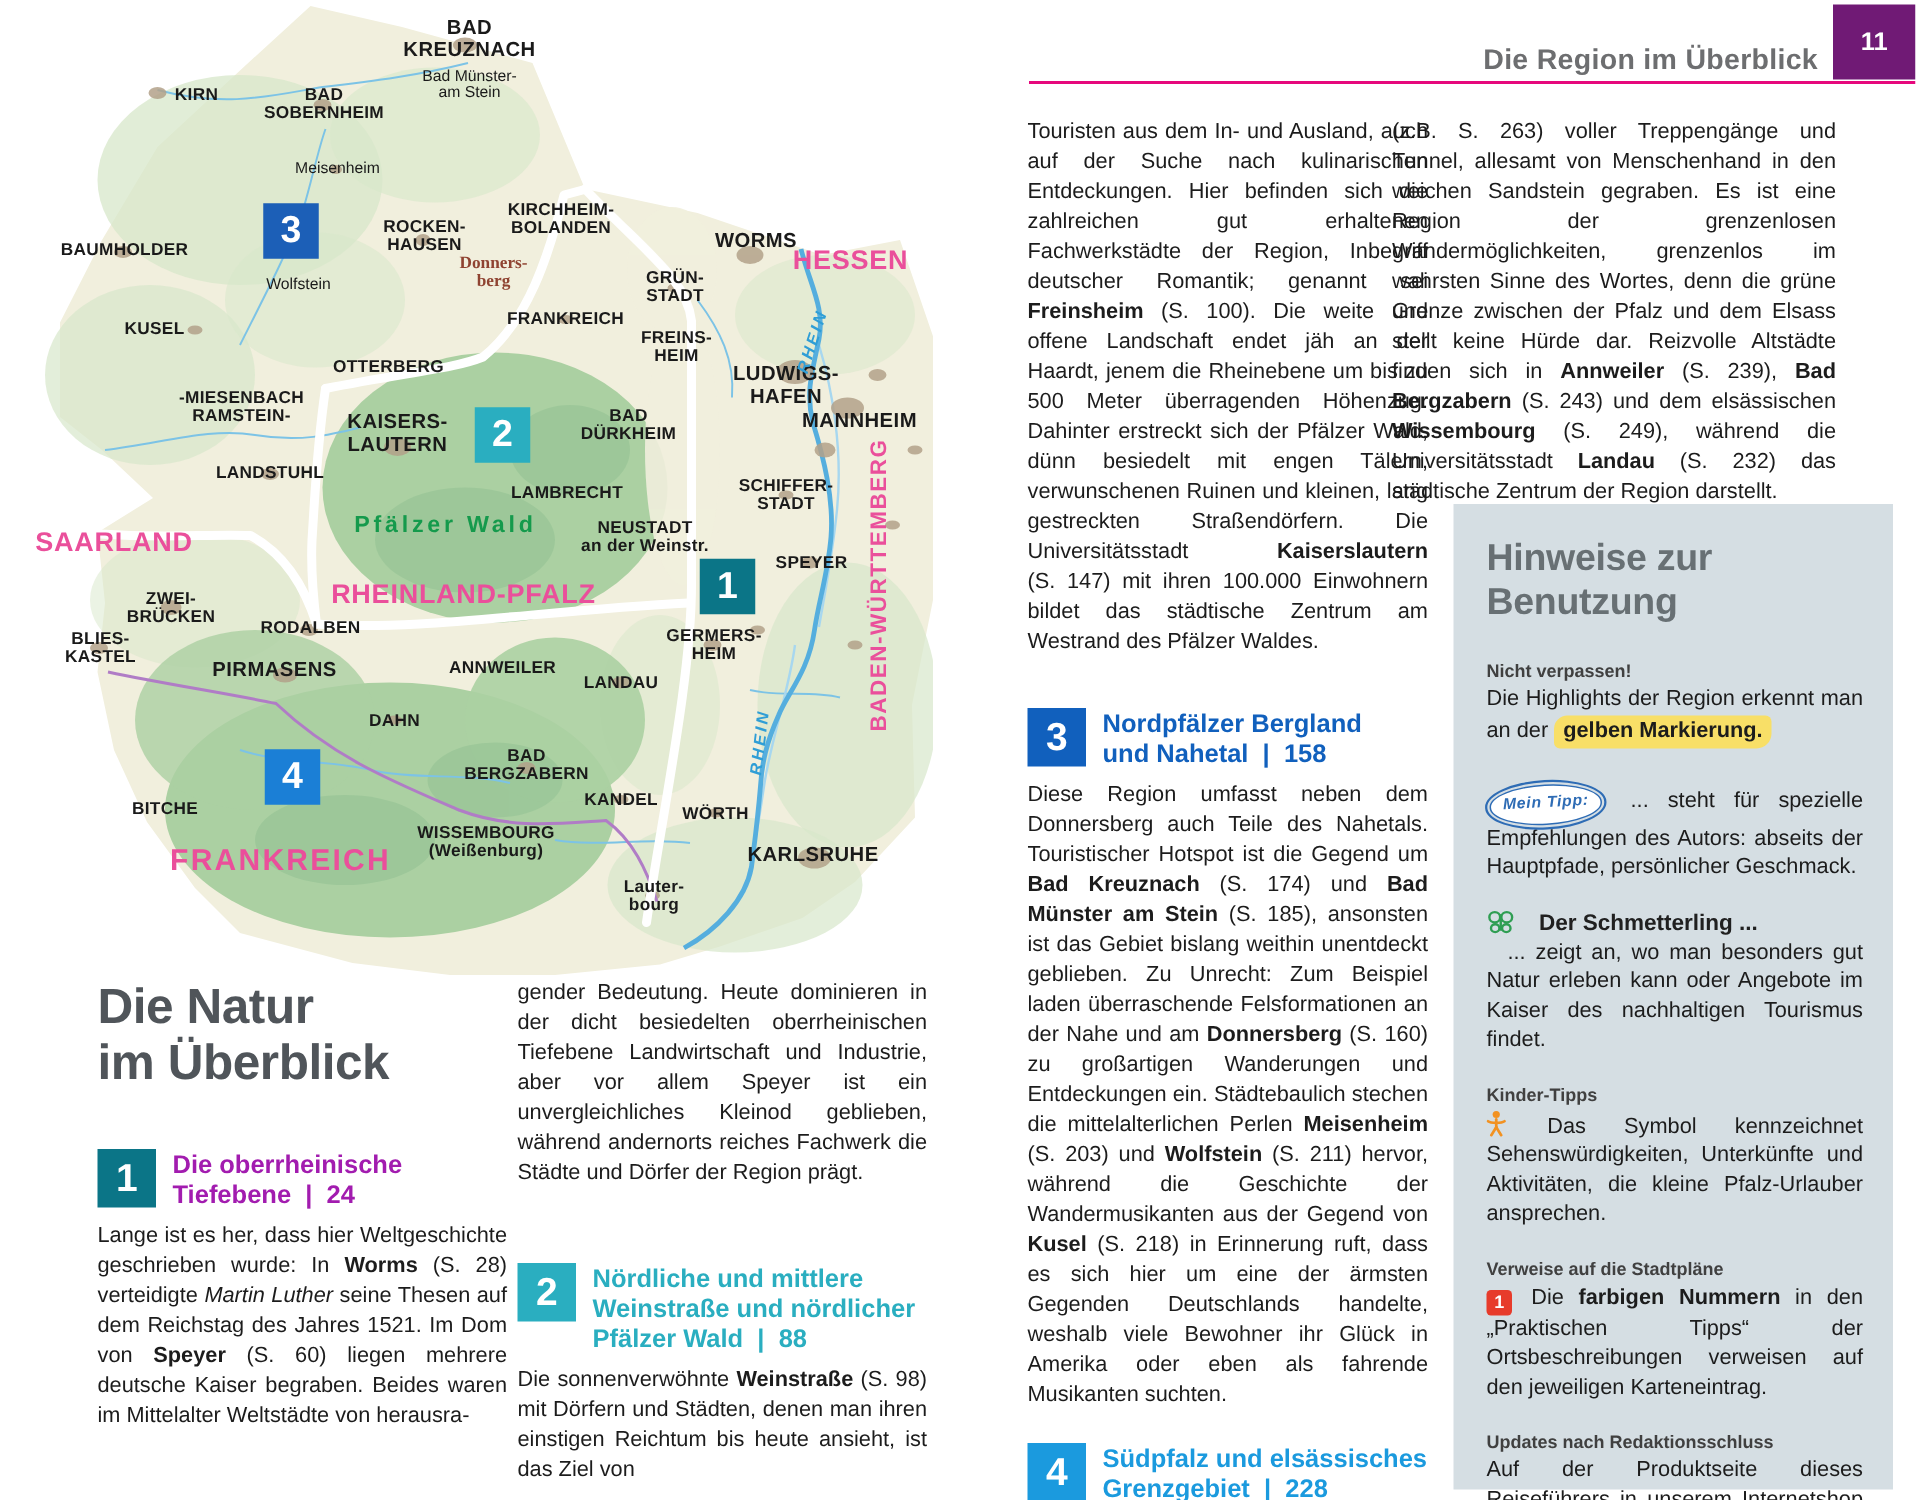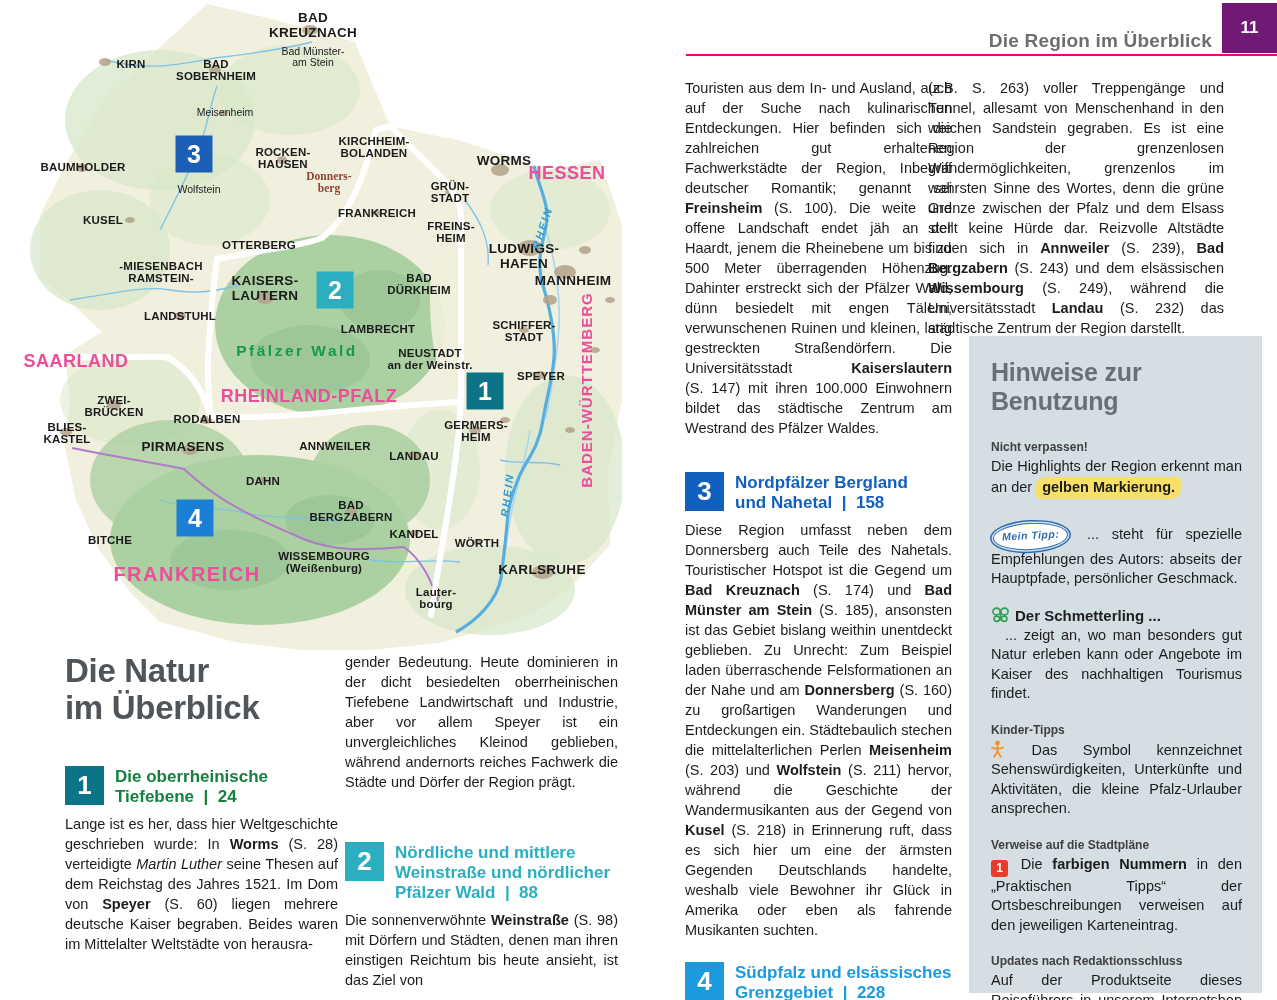--- a/index.html
+++ b/index.html
@@ -58,21 +58,21 @@
   .hsub{font-size:12px;font-weight:bold;color:#404040;margin:19px 0 3px 0;}
   .hbody{font-size:14.5px;line-height:19.5px;text-align:justify;margin:0;}
   .hbody.indent{text-indent:14px;}
   .hl{background:#f8df67;padding:1px 6px 2px 6px;border-radius:9px 4px 10px 4px;
     display:inline-block;}
   .tipp-badge{display:inline-block;border:1.6px solid #2e6cb5;color:#2e6cb5;
     border-radius:50%;padding:2px 8px 3px 8px;font-size:10.5px;font-weight:bold;
     font-style:italic;letter-spacing:.5px;background:#fff;transform:rotate(-3deg);
     box-shadow:0 0 0 1.5px #d5dee3,0 0 0 3px #2e6cb5;margin:2px 6px 0 2px;}
   .inlinehead{font-size:15px;font-weight:bold;color:#202020;margin:18px 0 2px 0;
-    display:flex;align-items:center;gap:5px;}
+    display:flex;align-items:center;gap:16px;}
   .red-marker{display:inline-flex;width:17px;height:17px;background:#e73b2b;
     border-radius:3px;color:#fff;font-weight:bold;font-size:12px;align-items:center;
     justify-content:center;vertical-align:-3px;margin-right:3px;}
   .kid-icon{vertical-align:-3px;margin-right:2px;}
 </style>
 </head>
 <body>
 
 <div class="hdr-title" style="color: rgb(109, 110, 112);">Die Region im Überblick</div>
 <div class="hdr-rule" style="background: rgb(230, 8, 124);"></div>
@@ -232,21 +232,21 @@
       <div class="mbadge" style="left: 184px; top: 154px; background: rgb(28, 95, 183);">3</div>
       <div class="mbadge" style="left: 185px; top: 518px; background: rgb(27, 127, 214);">4</div>
     </div>
 </div>
 
 <div class="col" id="col1">
   <h1 class="bigtitle"><span>Die Natur</span><br><span>im Überblick</span></h1>
   <div class="section">
     <div class="shead">
       <div class="snum" style="background: rgb(11, 117, 135);">1</div>
-      <div class="stitle" style="color: #15803d;">Die oberrheinische<br>Tiefebene&nbsp; |&nbsp; 24</div>
+      <div class="stitle" style="color: #a21caf;">Die oberrheinische<br>Tiefebene&nbsp; |&nbsp; 24</div>
     </div>
     <p class="body-text">Lange ist es her, dass hier Weltgeschichte geschrieben wurde: In <b>Worms</b> (S.&nbsp;28) verteidigte <i>Martin Luther</i> seine Thesen auf dem Reichstag des Jahres 1521. Im Dom von <b>Speyer</b> (S.&nbsp;60) liegen mehrere deutsche Kaiser begraben. Beides waren im Mittelalter Weltstädte von herausra-</p>
   </div>
 </div>
 
 <div class="col" id="col2">
   <p class="body-text">gender Bedeutung. Heute dominieren in der dicht besiedelten oberrheinischen Tiefebene Landwirtschaft und Industrie, aber vor allem Speyer ist ein unvergleichliches Kleinod geblieben, während andernorts reiches Fachwerk die Städte und Dörfer der Region prägt.</p>
   <div class="section">
     <div class="shead">
       <div class="snum" style="background: rgb(42, 174, 192);">2</div>

